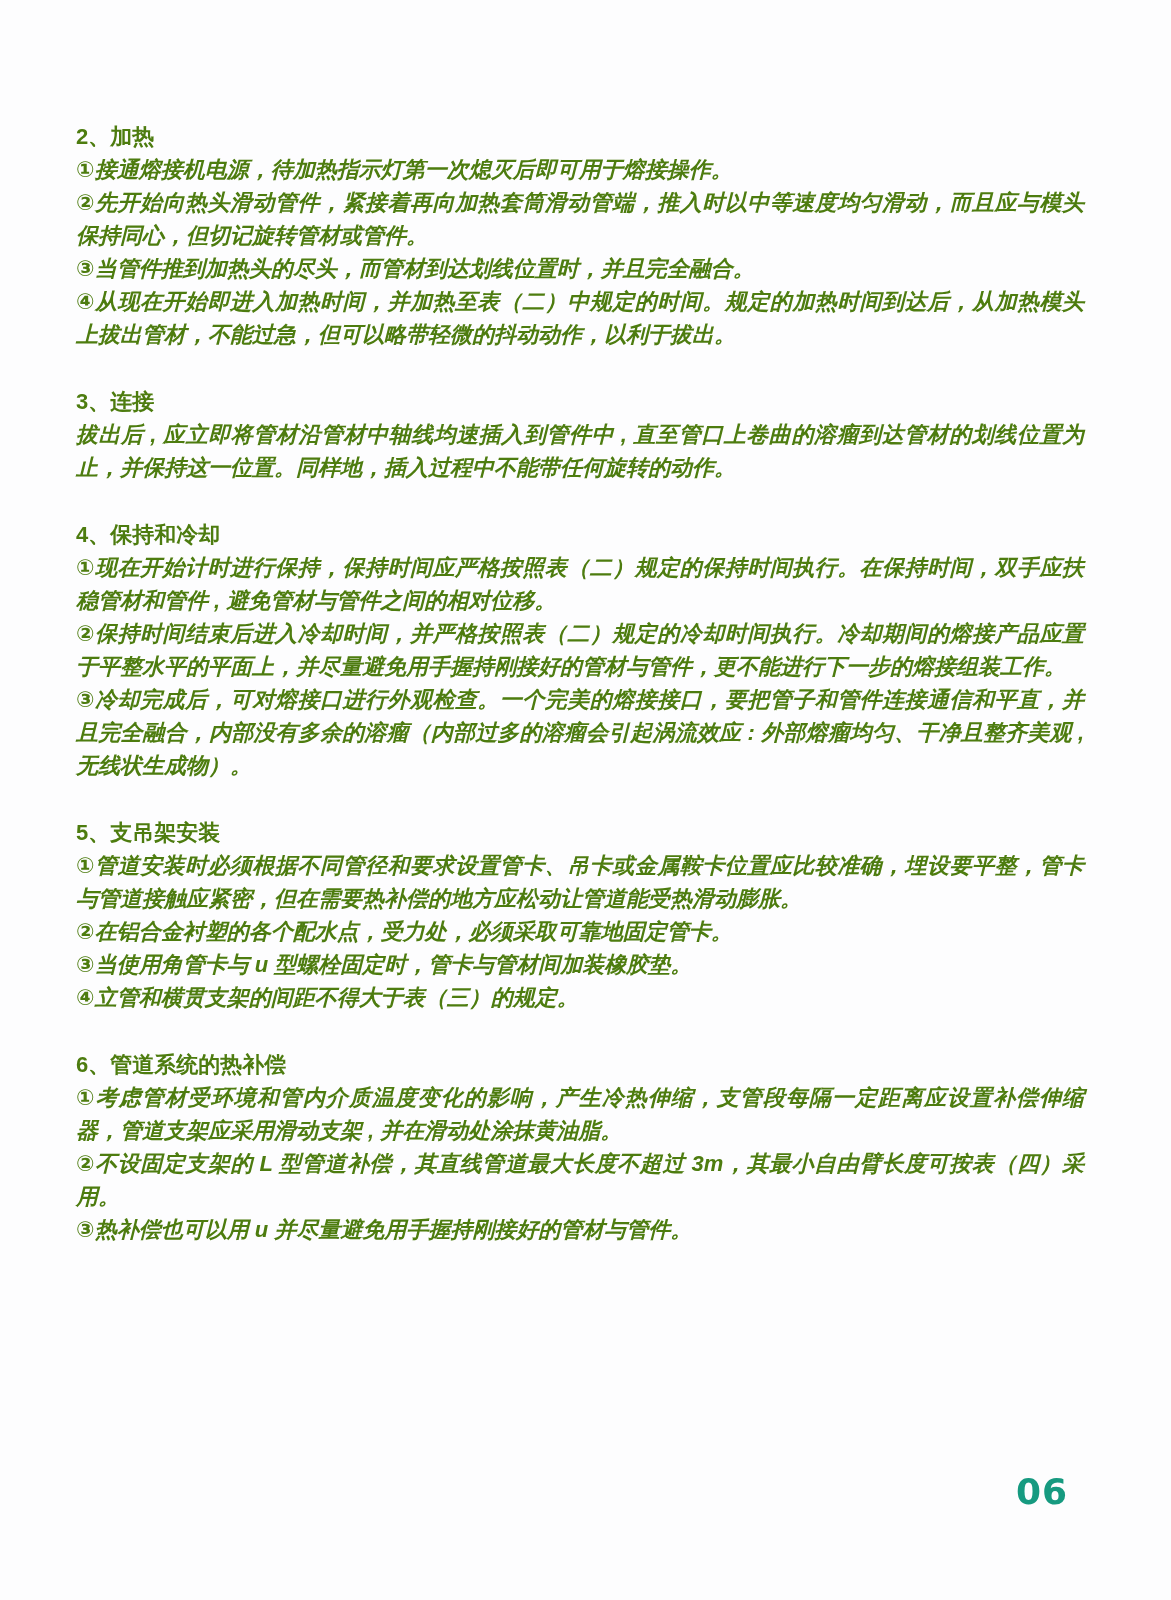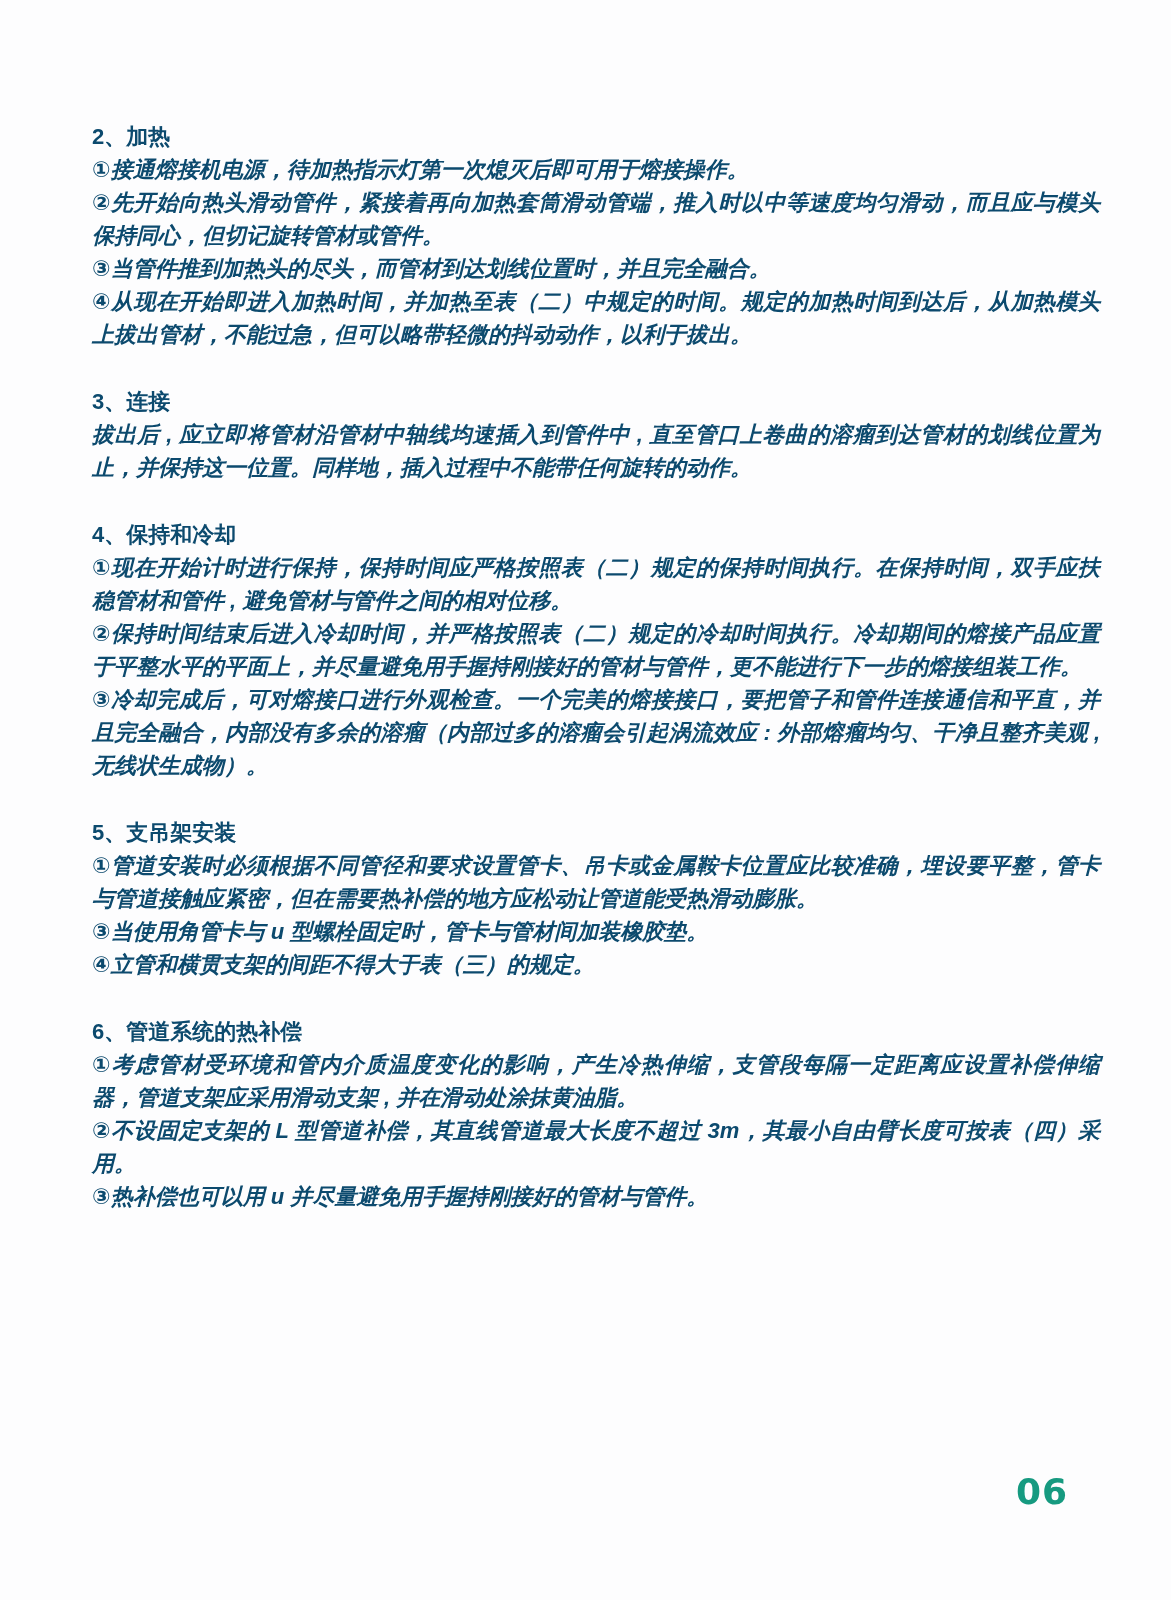--- a/index.html
+++ b/index.html
@@ -11,24 +11,24 @@
     position: relative;
     width: 1171px;
     height: 1600px;
     margin: 0 auto;
     background: #fdfdfe;
     overflow: hidden;
     font-family: "Liberation Sans", "DejaVu Sans", sans-serif;
   }
   .content {
     position: absolute;
-    left: 92px;
+    left: 76px;
     top: 120px;
     width: 1008px;
-    color: #0c4a6e;
+    color: #4d7c0f;
     font-size: 22px;
     line-height: 33px;
     font-weight: 600;
     text-align: justify;
   }
   .content section {
     margin: 0 0 34px 0;
   }
   .section-title {
     font-size: 22px;
@@ -75,20 +75,21 @@
     <section>
       <h2 class="section-title">4、保持和冷却</h2>
       <p>①现在开始计时进行保持，保持时间应严格按照表（二）规定的保持时间执行。在保持时间，双手应扶稳管材和管件 , 避免管材与管件之间的相对位移。</p>
       <p>②保持时间结束后进入冷却时间，并严格按照表（二）规定的冷却时间执行。冷却期间的熔接产品应置于平整水平的平面上，并尽量避免用手握持刚接好的管材与管件，更不能进行下一步的熔接组装工作。</p>
       <p>③冷却完成后，可对熔接口进行外观检查。一个完美的熔接接口，要把管子和管件连接通信和平直，并且完全融合，内部没有多余的溶瘤（内部过多的溶瘤会引起涡流效应 : 外部熔瘤均匀、干净且整齐美观 , 无线状生成物）。</p>
     </section>
 
     <section>
       <h2 class="section-title">5、支吊架安装</h2>
       <p>①管道安装时必须根据不同管径和要求设置管卡、吊卡或金属鞍卡位置应比较准确，埋设要平整，管卡与管道接触应紧密，但在需要热补偿的地方应松动让管道能受热滑动膨胀。</p>
+      <p>②在铝合金衬塑的各个配水点，受力处，必须采取可靠地固定管卡。</p>
       <p>③当使用角管卡与 u 型螺栓固定时，管卡与管材间加装橡胶垫。</p>
       <p>④立管和横贯支架的间距不得大于表（三）的规定。</p>
     </section>
 
     <section>
       <h2 class="section-title">6、管道系统的热补偿</h2>
       <p>①考虑管材受环境和管内介质温度变化的影响，产生冷热伸缩，支管段每隔一定距离应设置补偿伸缩器，管道支架应采用滑动支架 , 并在滑动处涂抹黄油脂。</p>
       <p>②不设固定支架的 L 型管道补偿，其直线管道最大长度不超过 3m，其最小自由臂长度可按表（四）采用。</p>
       <p>③热补偿也可以用 u 并尽量避免用手握持刚接好的管材与管件。</p>
     </section>

